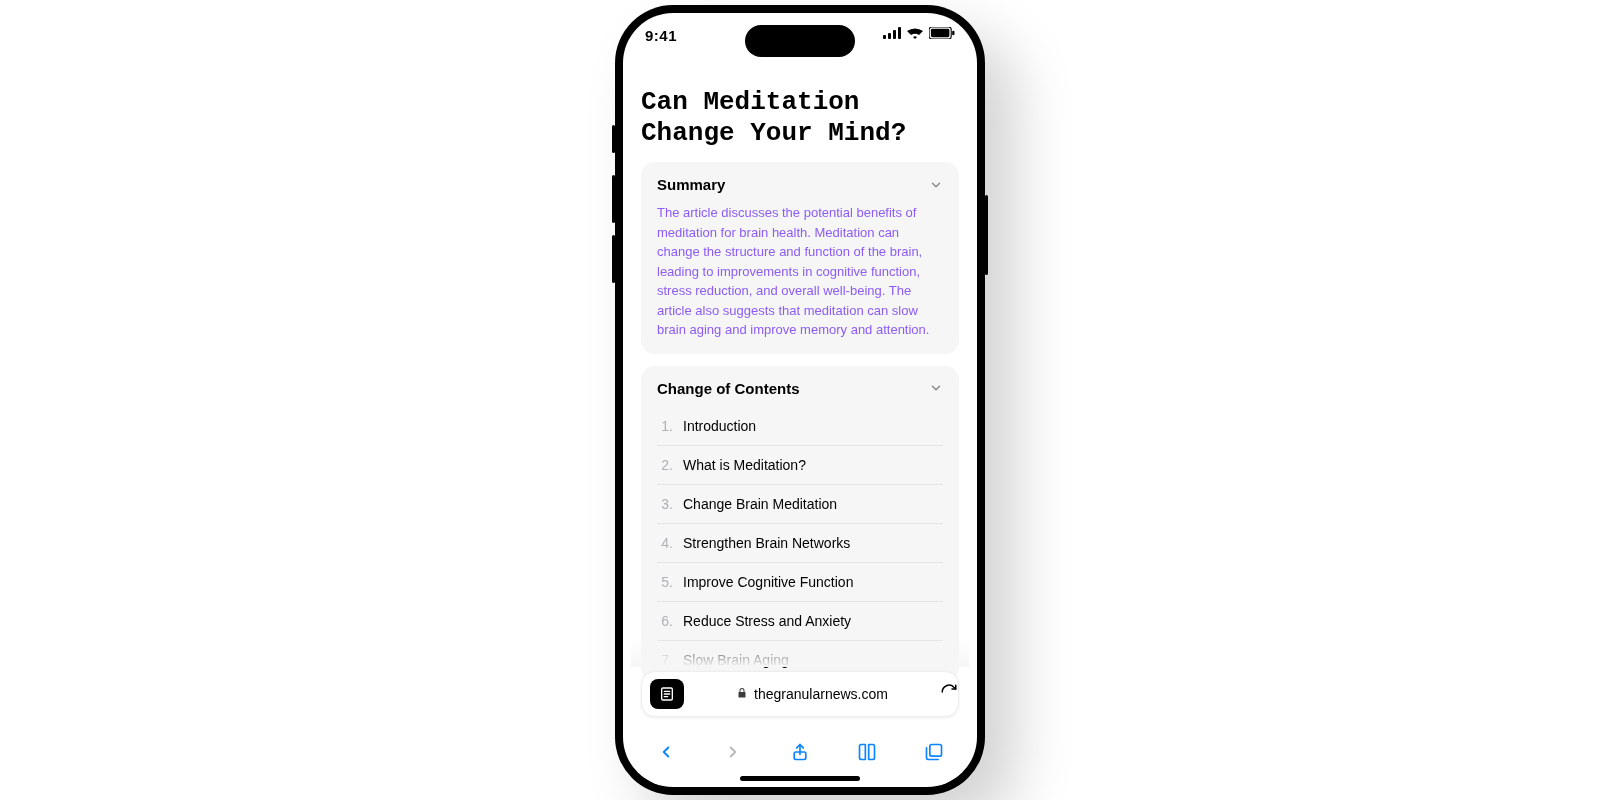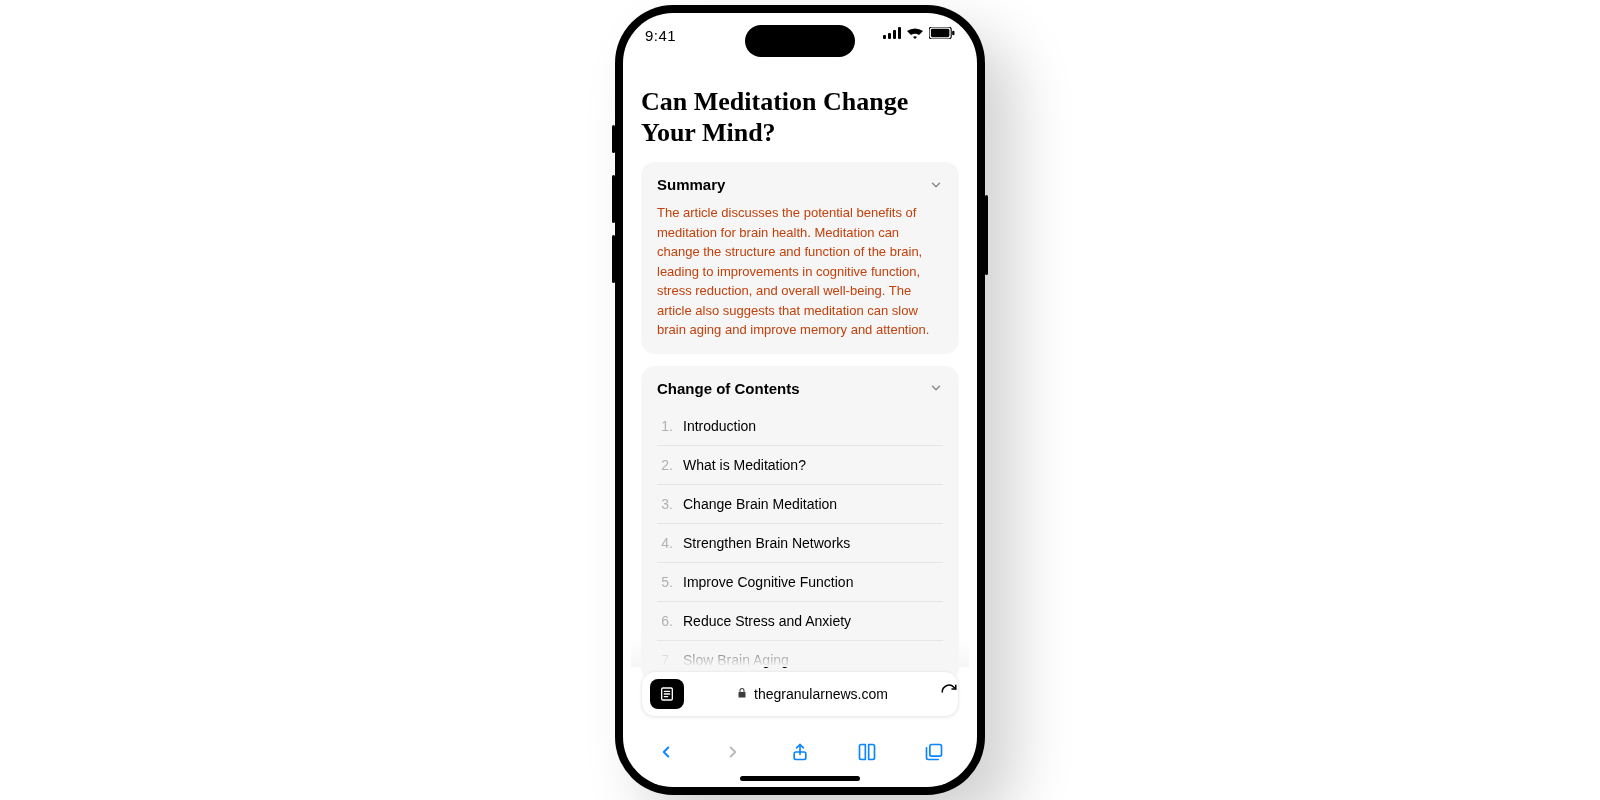--- a/index.html
+++ b/index.html
@@ -28,40 +28,40 @@
   .phone .btn-power{right:-3px;top:190px;width:3px;height:80px;}
   .screen{
     position:absolute;left:8px;right:8px;top:8px;bottom:8px;background:var(--screen-bg);
     border-radius:50px;overflow:hidden;display:flex;flex-direction:column;
   }
   .island{
     position:absolute;left:50%;transform:translateX(-50%);top:12px;width:110px;height:32px;background:#000;border-radius:20px;
   }
   
   .status{height:54px;display:flex;align-items:flex-start;justify-content:space-between;padding:14px 22px 0;}
-  .status .time{font-weight:400;font-size:15px;color:#000;letter-spacing:.5px;}
+  .status .time{font-weight:700;font-size:15px;color:#000;letter-spacing:.5px;}
   .status .right{display:flex;align-items:center;gap:6px;}
   .bars{display:flex;align-items:flex-end;gap:2px;height:12px;}
   .bars i{display:block;width:3px;background:#000;border-radius:1px;}
   .bars i:nth-child(1){height:4px;}
   .bars i:nth-child(2){height:6px;}
   .bars i:nth-child(3){height:9px;}
   .bars i:nth-child(4){height:12px;}
   .wifi svg,.battery svg{display:block;}
   
   .content{flex:1;overflow:hidden;padding:6px 18px 0;}
-  .title{font-family:Liberation Serif, serif;font-weight:800;font-size:26px;line-height:1.18;color:#000;margin:0 0 14px 0;}
+  .title{font-family:Liberation Mono, monospace;font-weight:800;font-size:26px;line-height:1.18;color:#000;margin:0 0 14px 0;}
   .card{
     background:#f6f6f6;border-radius:14px;padding:14px 16px 0;margin-bottom:12px;
   }
   .card-head{display:flex;align-items:center;justify-content:space-between;margin-bottom:10px;gap:24px;}
   .card-head-title{font-weight:700;font-size:15px;color:#000;}
   .chev{color:#8a8a8e;}
   .chev svg{display:block;}
-  .summary-text{font-size:13px;line-height:1.5;color:#c2410c;margin:0;padding-bottom:14px;}
+  .summary-text{font-size:13px;line-height:1.5;color:#8b5cf6;margin:0;padding-bottom:14px;}
   .toc ol{list-style:none;margin:0;padding:0;}
   .toc li{display:flex;align-items:center;gap:10px;padding:11px 0;border-top:1px solid var(--hairline);}
   .toc li:first-child{border-top:none;}
   .toc .num{color:#b0b0b5;font-size:14px;min-width:16px;text-align:right;}
   .toc .label{font-size:14px;color:#000;}
   .bottom-fade{
     position:absolute;left:8px;right:8px;bottom:120px;height:30px;
     background:linear-gradient(to bottom,rgba(246,246,246,0),#f6f6f6);
     pointer-events:none;
   }

